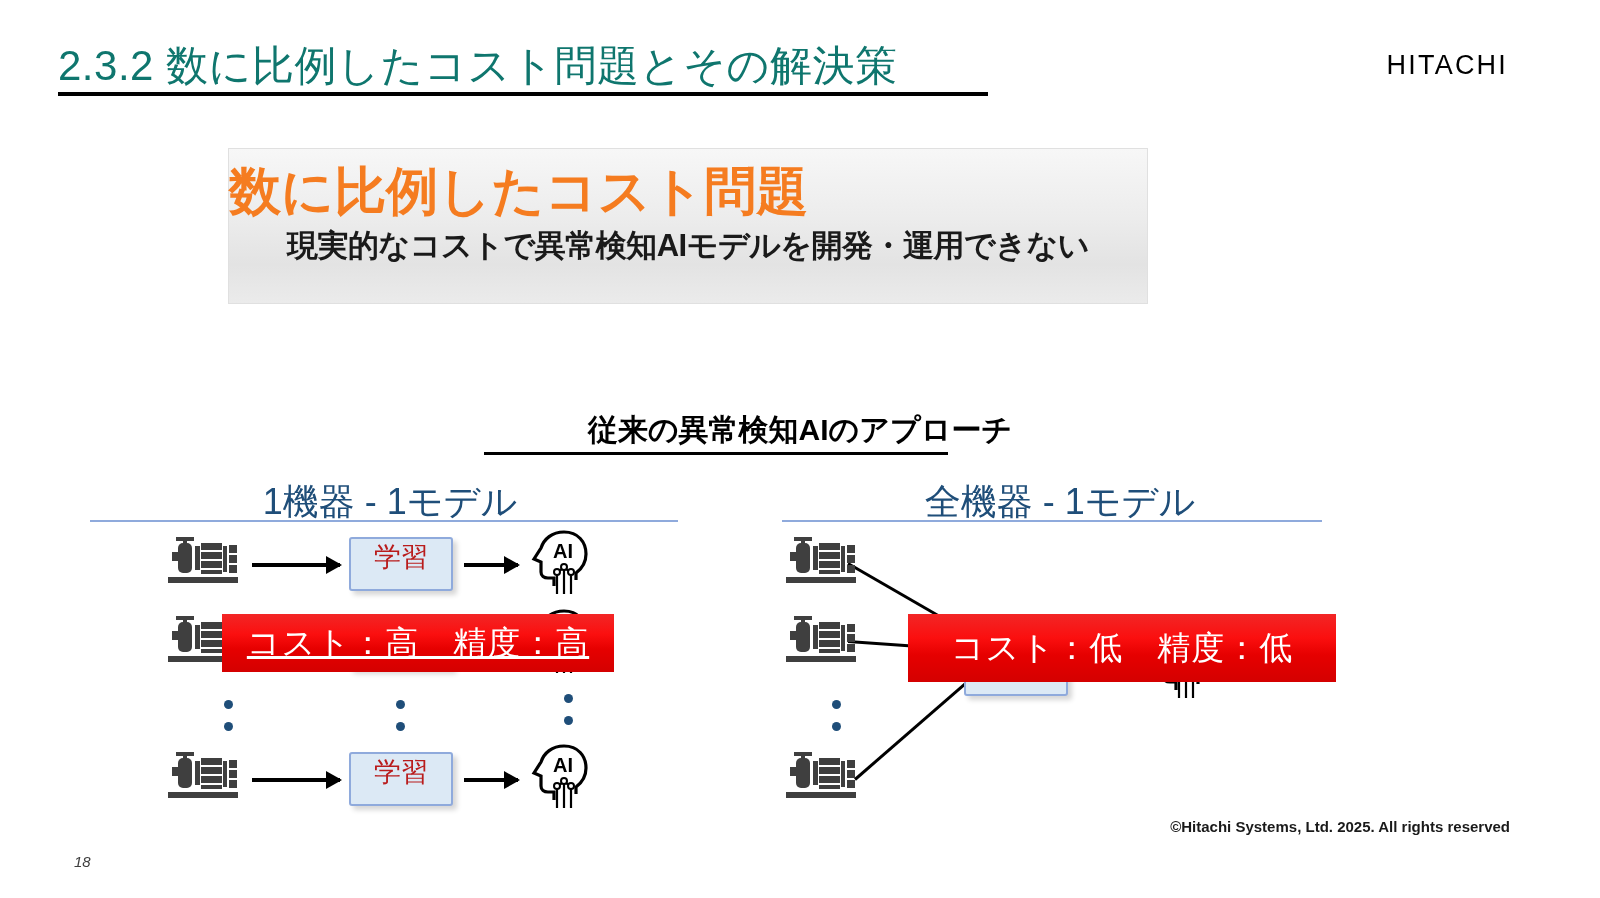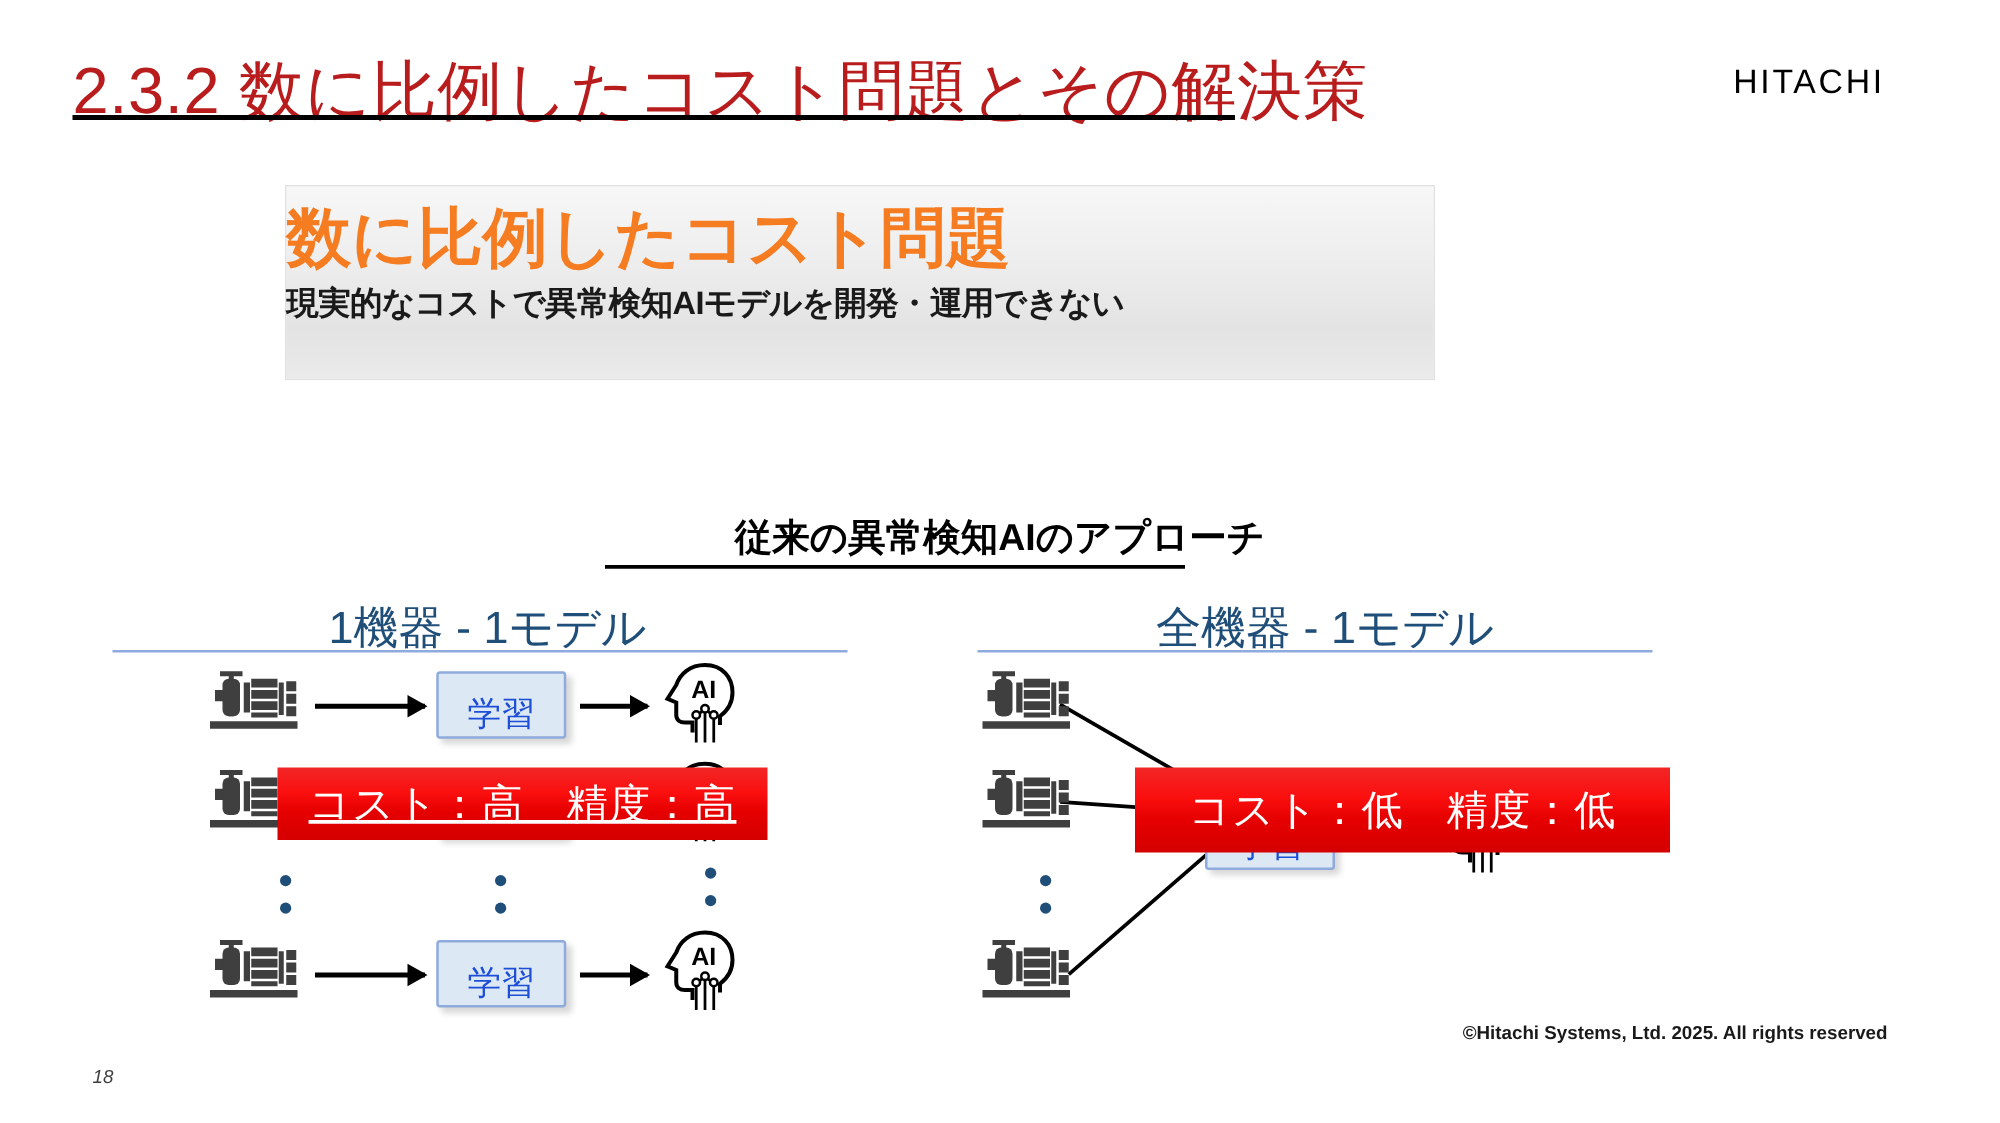--- a/index.html
+++ b/index.html
@@ -16,23 +16,23 @@
     height: 898px;
     background: #ffffff;
     overflow: hidden;
   }
 
   
   .slide-title {
     position: absolute;
     left: 58px;
     top: 38px;
-    font-size: 52px;
+    font-size: 42px;
     font-weight: 400;
-    color: #b91c1c;
+    color: #0f766e;
     letter-spacing: 0.5px;
     white-space: nowrap;
   }
   .title-underline {
     position: absolute;
     left: 58px;
     top: 92px;
     width: 930px;
     height: 4px;
     background: #000000;
@@ -67,21 +67,22 @@
     font-weight: bold;
     color: #f57c20;
     letter-spacing: 0px;
     line-height: 1.1;
   }
   .problem-sub {
     position: absolute;
     left: 0;
     right: 0;
     top: 76px;
-    font-size: 26px;
+    text-align: center;
+    font-size: 31px;
     font-weight: bold;
     color: #1a1a1a;
     letter-spacing: -0.5px;
   }
 
   
   .approach-title {
     position: absolute;
     left: 0;
     right: 0;
@@ -129,24 +130,24 @@
   .learn-box {
     position: absolute;
     width: 104px;
     height: 54px;
     background: #dce9f5;
     border: 2px solid #8faadc;
     border-radius: 3px;
     box-shadow: 4px 4px 5px rgba(0,0,0,0.16);
     box-sizing: border-box;
     display: flex;
-    align-items: flex-end;
+    align-items: flex-start;
     justify-content: center;
     font-size: 27px;
-    color: #1d4ed8;
+    color: #b91c1c;
   }
 
   
   .arrow {
     position: absolute;
     height: 4px;
     background: #000000;
   }
   .arrow::after {
     content: "";

